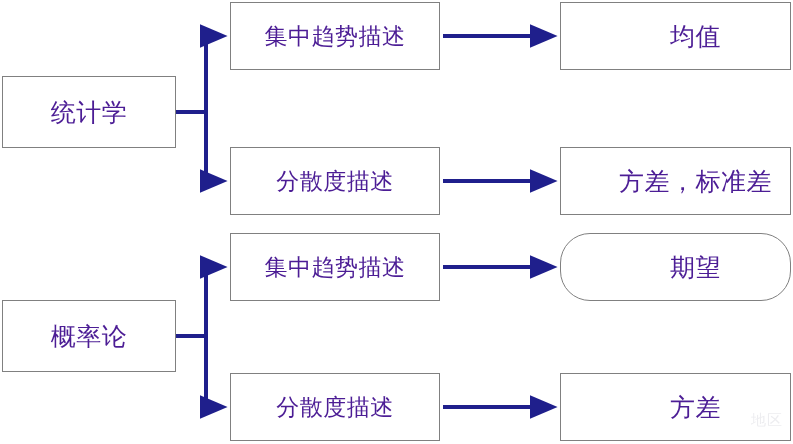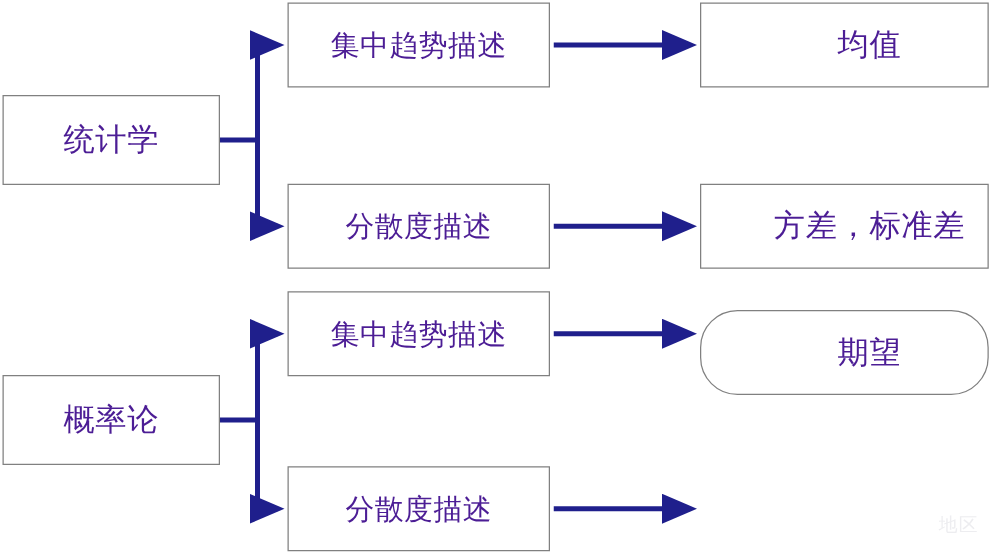--- a/index.html
+++ b/index.html
@@ -58,21 +58,21 @@
   
   .node-right {
     left: 560px;
     width: 231px;
     height: 68px;
     font-size: 25px;
     padding-left: 40px;
   }
   #node-right-1 { top: 2px; }
   #node-right-2 { top: 147px; }
-  #node-right-3 { top: 248px; border-radius: 30px; }
+  #node-right-3 { top: 233px; border-radius: 30px; }
   #node-right-4 { top: 373px; }
   #node-right-2 .node-label { font-size: 25px; }
 
   .connector-layer {
     position: absolute;
     left: 0;
     top: 0;
     width: 793px;
     height: 444px;
     pointer-events: none;
@@ -159,16 +159,19 @@
   </div>
 
   <div class="node node-right" id="node-right-2">
     <span class="node-label">方差，标准差</span>
   </div>
 
   <div class="node node-right" id="node-right-3">
     <span class="node-label">期望</span>
   </div>
 
+  <div class="node node-right" id="node-right-4">
+    <span class="node-label">方差</span>
+  </div>
 
   <div class="watermark">地区</div>
 
 </div>
 
 </body></html>

